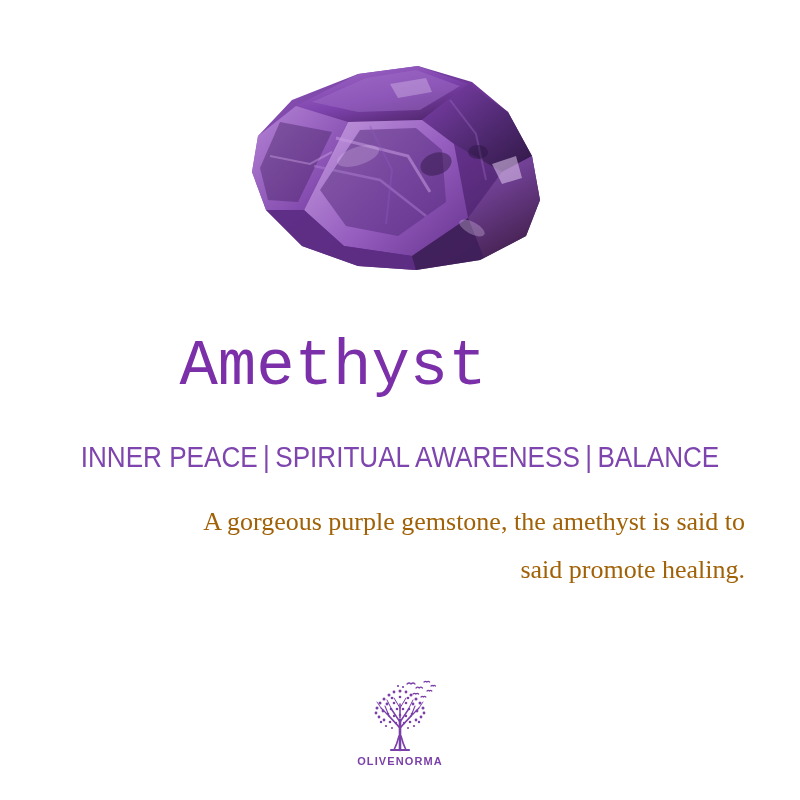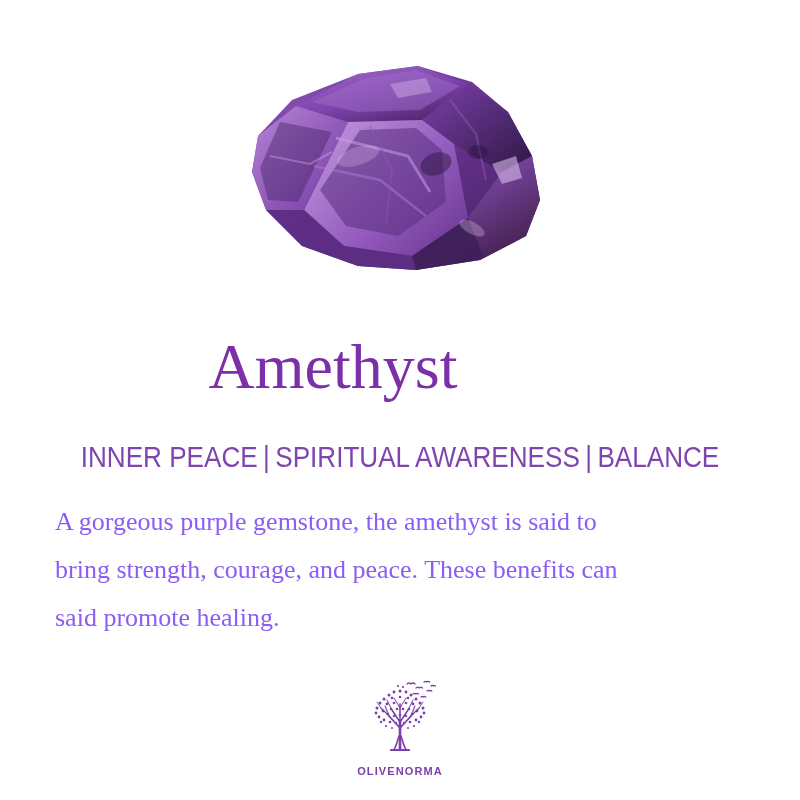--- a/index.html
+++ b/index.html
@@ -35,21 +35,21 @@
     margin: 0 auto;
   }
 
   
   .title {
     position: absolute;
     left: 0;
     top: 332px;
     width: 666px;
     text-align: center;
-    font-family: Liberation Serif, serif;
+    font-family: Liberation Mono, monospace;
     font-size: 64px;
     line-height: 70px;
     font-weight: 400;
     color: #7B2FA8;
     letter-spacing: 0px;
   }
 
   
   .subtitle {
     position: absolute;
@@ -75,45 +75,45 @@
     color: #7E45AE;
     font-weight: 300;
   }
 
   
   .body-copy {
     position: absolute;
     left: 55px;
     top: 498px;
     width: 690px;
-    text-align: left;
+    text-align: right;
     font-family: "Liberation Serif", serif;
     font-size: 26px;
     line-height: 48px;
-    color: #8b5cf6;
+    color: #a16207;
   }
   .body-copy .ln {
     display: block;
   }
 
   
   .logo {
     position: absolute;
     left: 0;
     top: 678px;
     width: 800px;
     text-align: center;
   }
   .logo-mark {
     display: block;
     margin: 0 auto;
   }
   .logo-word {
     display: block;
-    margin-top: 11px;
+    margin-top: 1px;
     font-family: "Liberation Sans", sans-serif;
     font-size: 11px;
     font-weight: 700;
     letter-spacing: 1.1px;
     color: #7B3FA8;
   }
 </style>
 </head>
 <body>
 
@@ -192,21 +192,20 @@
   </div>
 
   <div class="title">Amethyst</div>
 
   <div class="subtitle">
     <span class="kw">INNER PEACE</span><span class="sep">|</span><span class="kw">SPIRITUAL AWARENESS</span><span class="sep">|</span><span class="kw">BALANCE</span>
   </div>
 
   <div class="body-copy">
     <span class="ln">A gorgeous purple gemstone, the amethyst is said to</span>
-    <span class="ln">bring strength, courage, and peace. These benefits can</span>
     <span class="ln">said promote healing.</span>
   </div>
 
   <div class="logo">
     <svg class="logo-mark" width="78" height="76" viewBox="0 0 78 76">
       <g fill="none" stroke="#7B3FA8" stroke-linecap="round">
 
         <path d="M39 72 L39 42" stroke-width="2.6"></path>
         <path d="M33 72 Q36 66 38 58" stroke-width="1.6"></path>
         <path d="M45 72 Q42 66 40 58" stroke-width="1.6"></path>

